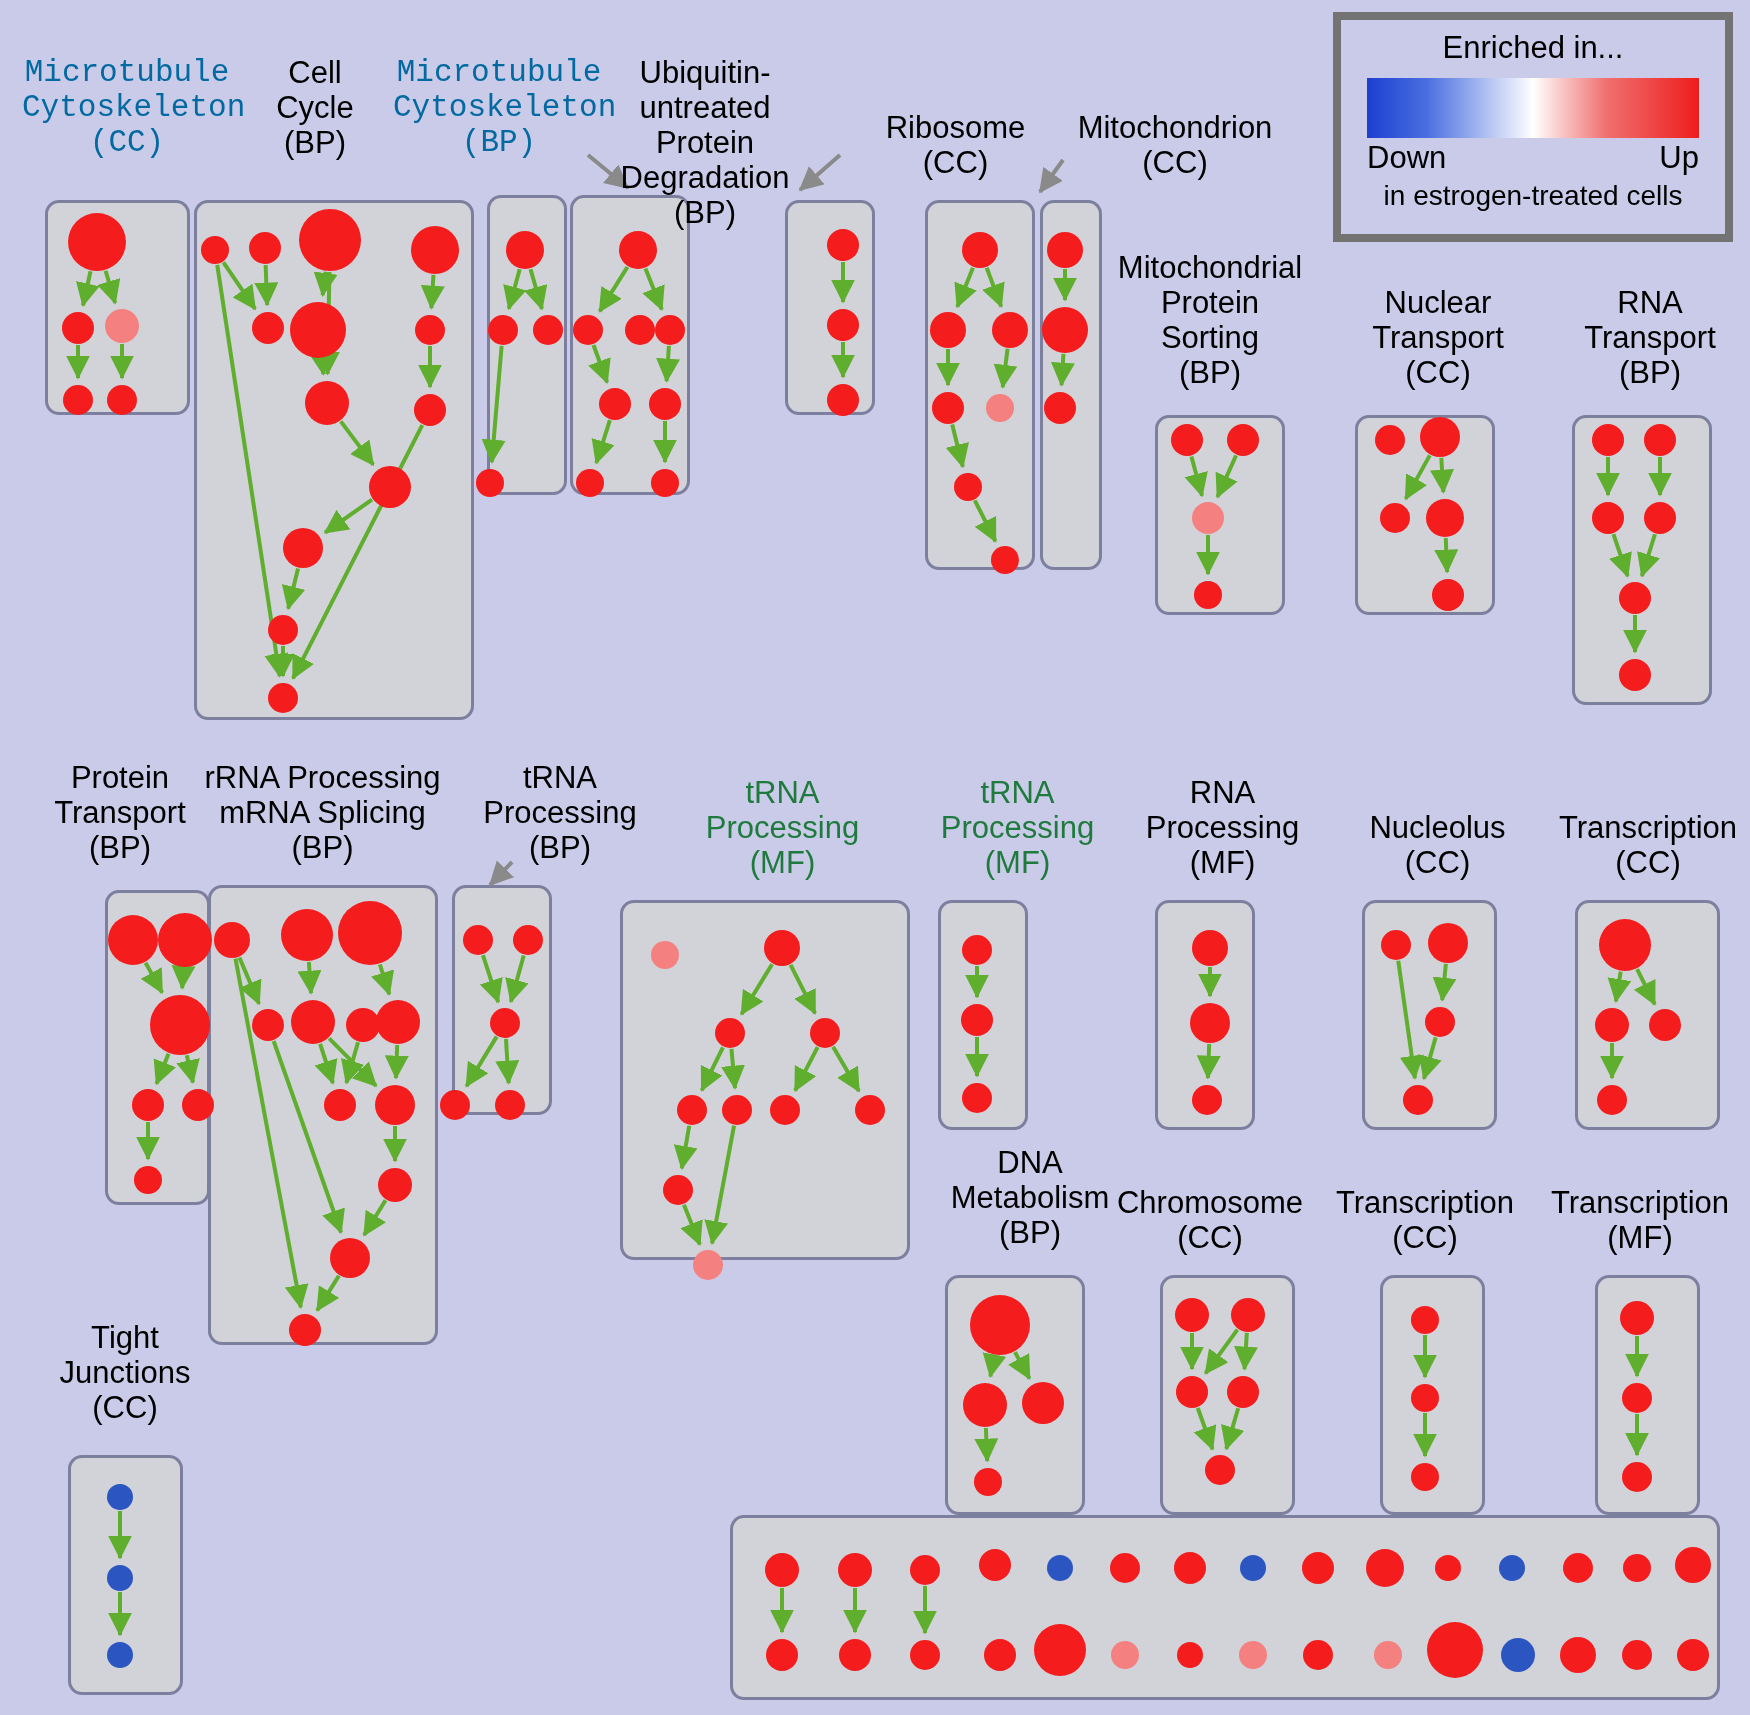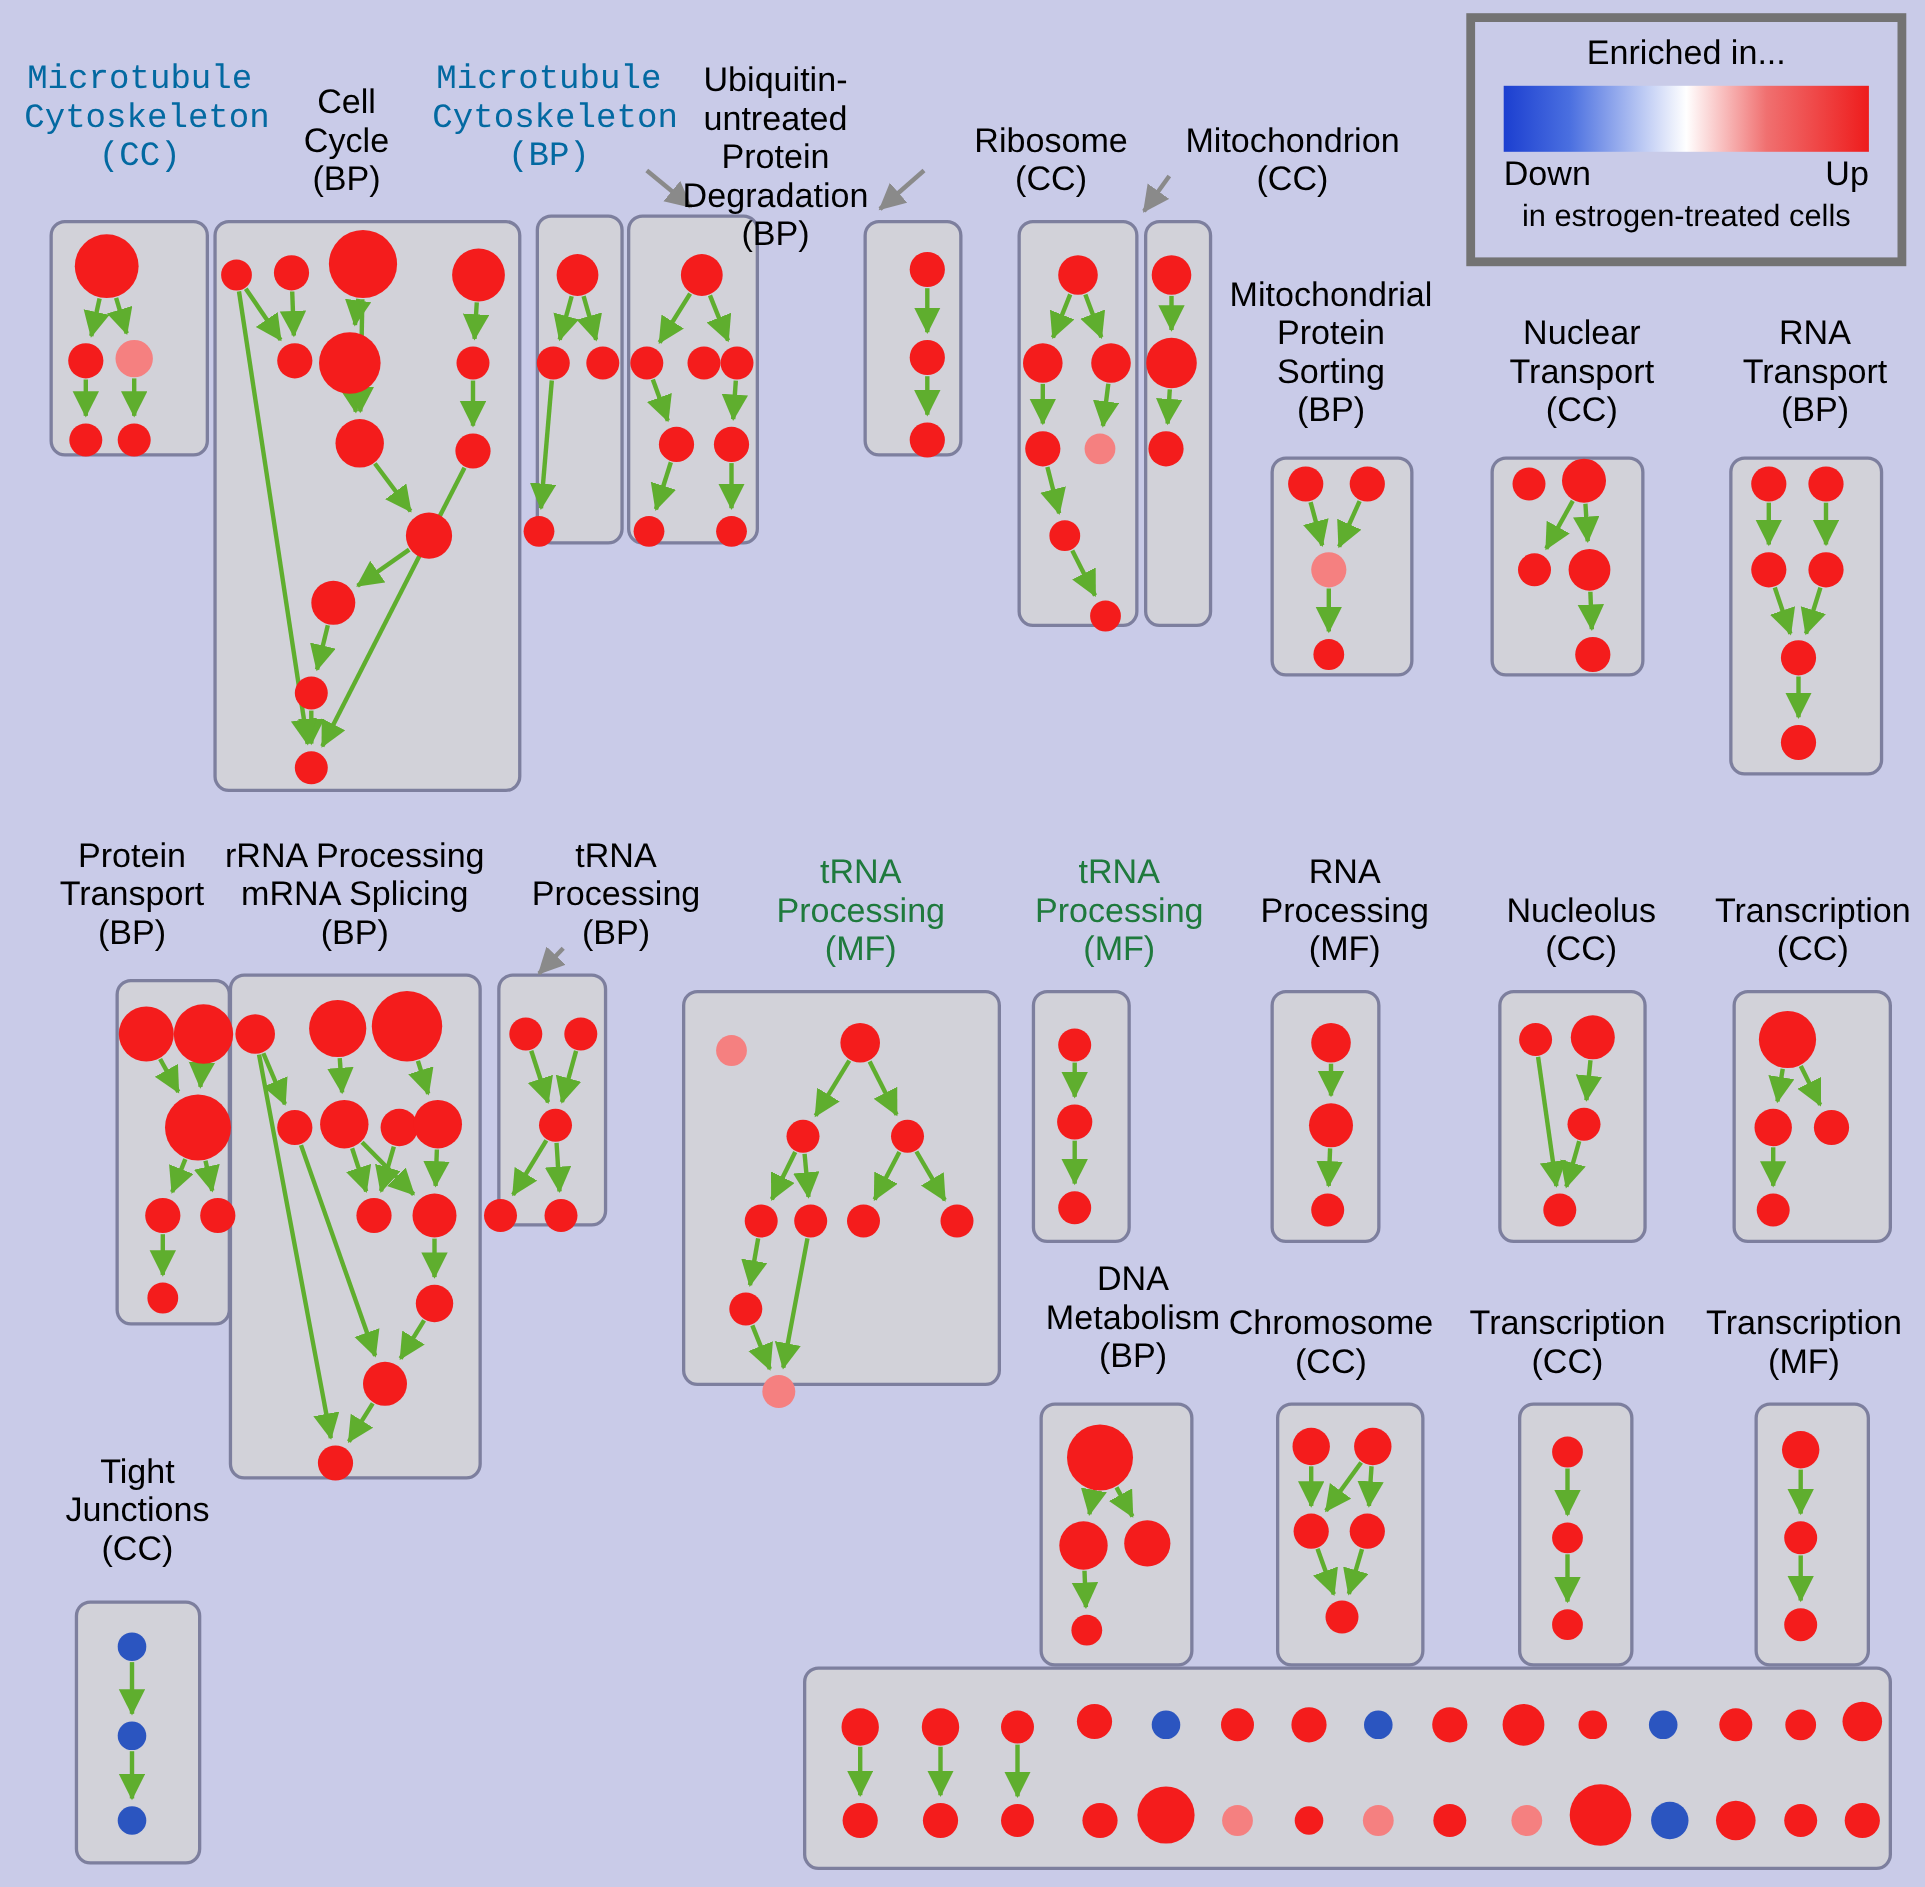--- a/index.html
+++ b/index.html
@@ -410,21 +410,21 @@
       <span>Down</span>
       <span>Up</span>
     </div>
     <div class="legend-sub">in estrogen-treated cells</div>
   </div>
 
 
 <div class="lbl blue" style="left: 22px; top: 55px; width: 210px;">Microtubule
 Cytoskeleton
 (CC)</div>
-    <div class="lbl" style="left: 250px; top: 55px; width: 130px; margin-top: 20px;">Cell
+    <div class="lbl" style="left: 250px; top: 55px; width: 130px;">Cell
 Cycle
 (BP)</div>
     <div class="lbl blue" style="left: 393px; top: 55px; width: 212px;">Microtubule
 Cytoskeleton
 (BP)</div>
     <div class="lbl" style="left: 600px; top: 55px; width: 210px;">Ubiquitin-
 untreated
 Protein
 Degradation
 (BP)</div>

